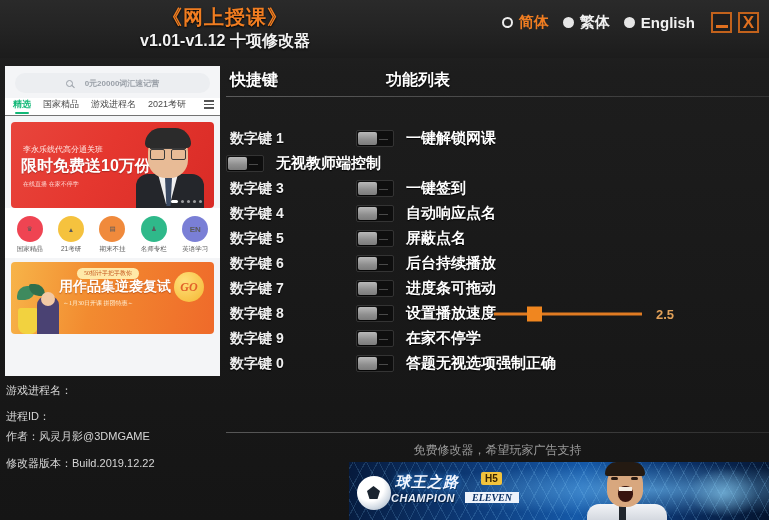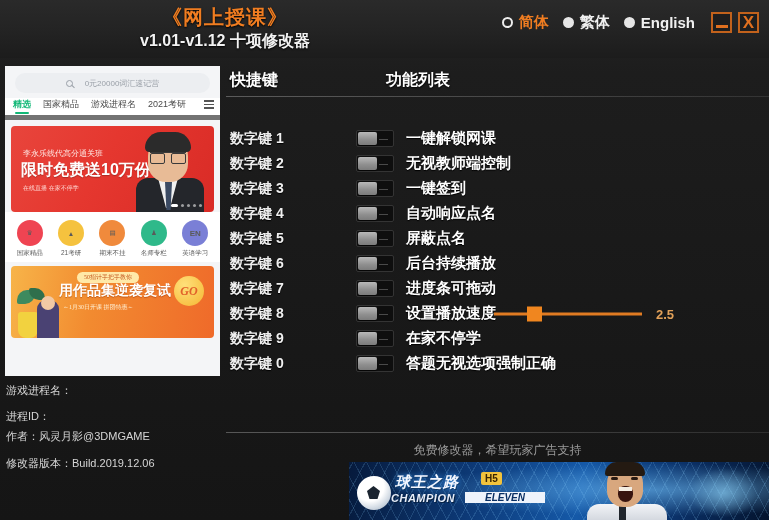--- a/index.html
+++ b/index.html
@@ -56,34 +56,34 @@
   }
   .win-btn.close { align-items: center; }
 
   
   .left-pane {
     position: absolute; left: 5px; top: 66px; width: 215px; height: 310px;
     background: #f4f5f7; overflow: hidden;
   }
   .app-search {
     margin: 7px 10px 5px 10px; height: 20px; background: #eceef1; border-radius: 10px;
-    display: flex; align-items: center; justify-content: center; gap: 12px;
+    display: flex; align-items: center; justify-content: center; gap: 12px; font-weight: bold;
   }
   .mag {
     width: 7px; height: 7px; border: 1.2px solid #9aa0a8; border-radius: 50%;
     position: relative;
   }
   .mag::after {
     content: ''; position: absolute; right: -3px; bottom: -2px;
     width: 4px; height: 1.2px; background: #9aa0a8; transform: rotate(45deg);
   }
   .app-search span { font-size: 8px; color: #9aa0a8; }
   .app-tabs {
     display: flex; align-items: center; padding: 0 6px 4px 8px; gap: 12px;
-    background: #fff; border-bottom: 5px solid #737373;
+    background: #fff; border-bottom: 1px solid #737373;
   }
   .app-tab { font-size: 9px; color: #4a4a4a; white-space: nowrap; cursor: pointer; }
   .app-tab.active { color: #12b877; font-weight: bold; position: relative; }
   .app-tab.active::after {
     content: ''; position: absolute; left: 2px; right: 2px; bottom: -3px;
     height: 2px; background: #12b877; border-radius: 1px;
   }
   .hamburger { margin-left: auto; display: flex; flex-direction: column; gap: 2px; cursor: pointer; }
   .hamburger i { display: block; width: 10px; height: 1.4px; background: #555; }
 
@@ -294,21 +294,21 @@
     position: absolute; left: 132px; top: 10px; background: #f2c23c; color: #3a2500;
     font-size: 10px; font-weight: bold; padding: 1px 4px; border-radius: 2px;
   }
   .ad-logo-en {
     position: absolute; left: 42px; top: 30px; color: #e8eef9; font-size: 11px;
     font-weight: bold; font-style: italic; letter-spacing: .5px;
     text-shadow: 1px 1px 0 #06203f;
   }
   .ad-eleven {
     position: absolute; left: 116px; top: 30px; background: #eef3fb; color: #0a2f63;
-    font-size: 10px; font-weight: bold; font-style: italic; padding: 0 20px;
+    font-size: 10px; font-weight: bold; font-style: italic; padding: 0 7px; font-family: Liberation Serif, serif;
   }
   .ad-player {
     position: absolute; right: 88px; bottom: 0; width: 108px; height: 62px;
   }
   .ad-player .p-head {
     position: absolute; left: 34px; top: 3px; width: 36px; height: 42px;
     background: #d8a77e; border-radius: 18px 18px 16px 16px;
   }
   .ad-player .p-hair {
     position: absolute; left: 32px; top: 0px; width: 40px; height: 14px;
@@ -447,39 +447,38 @@
       <div class="po-main">用作品集逆袭复试</div>
       <div class="po-sub">～1月30日开课  拼团特惠～</div>
       <div class="po-go">GO</div>
     </div>
   </div>
 
   <div class="info">
     <div class="row">游戏进程名：</div>
     <div class="row r2">进程ID：</div>
     <div class="row r3">作者：风灵月影@3DMGAME</div>
-    <div class="row r4">修改器版本：Build.2019.12.06</div>
+    <div class="row r4">修改器版本：Build.2019.12.22</div>
   </div>
 
   <div class="right">
     <div class="col-head hk">快捷键</div>
     <div class="col-head fn">功能列表</div>
     <div class="hr top"></div>
 
     <div class="rows">
       <div class="frow">
         <span class="hotkey">数字键 1</span>
         <span class="toggle">
             <span class="knob"></span>
             <span class="notch"></span>
           </span>
         <span class="fname">一键解锁网课</span>
       </div>
       <div class="frow">
-        <span class="hotkey">数字键 2</span>
         <span class="toggle">
             <span class="knob"></span>
             <span class="notch"></span>
           </span>
         <span class="fname">无视教师端控制</span>
       </div>
       <div class="frow">
         <span class="hotkey">数字键 3</span>
         <span class="toggle">
             <span class="knob"></span>

